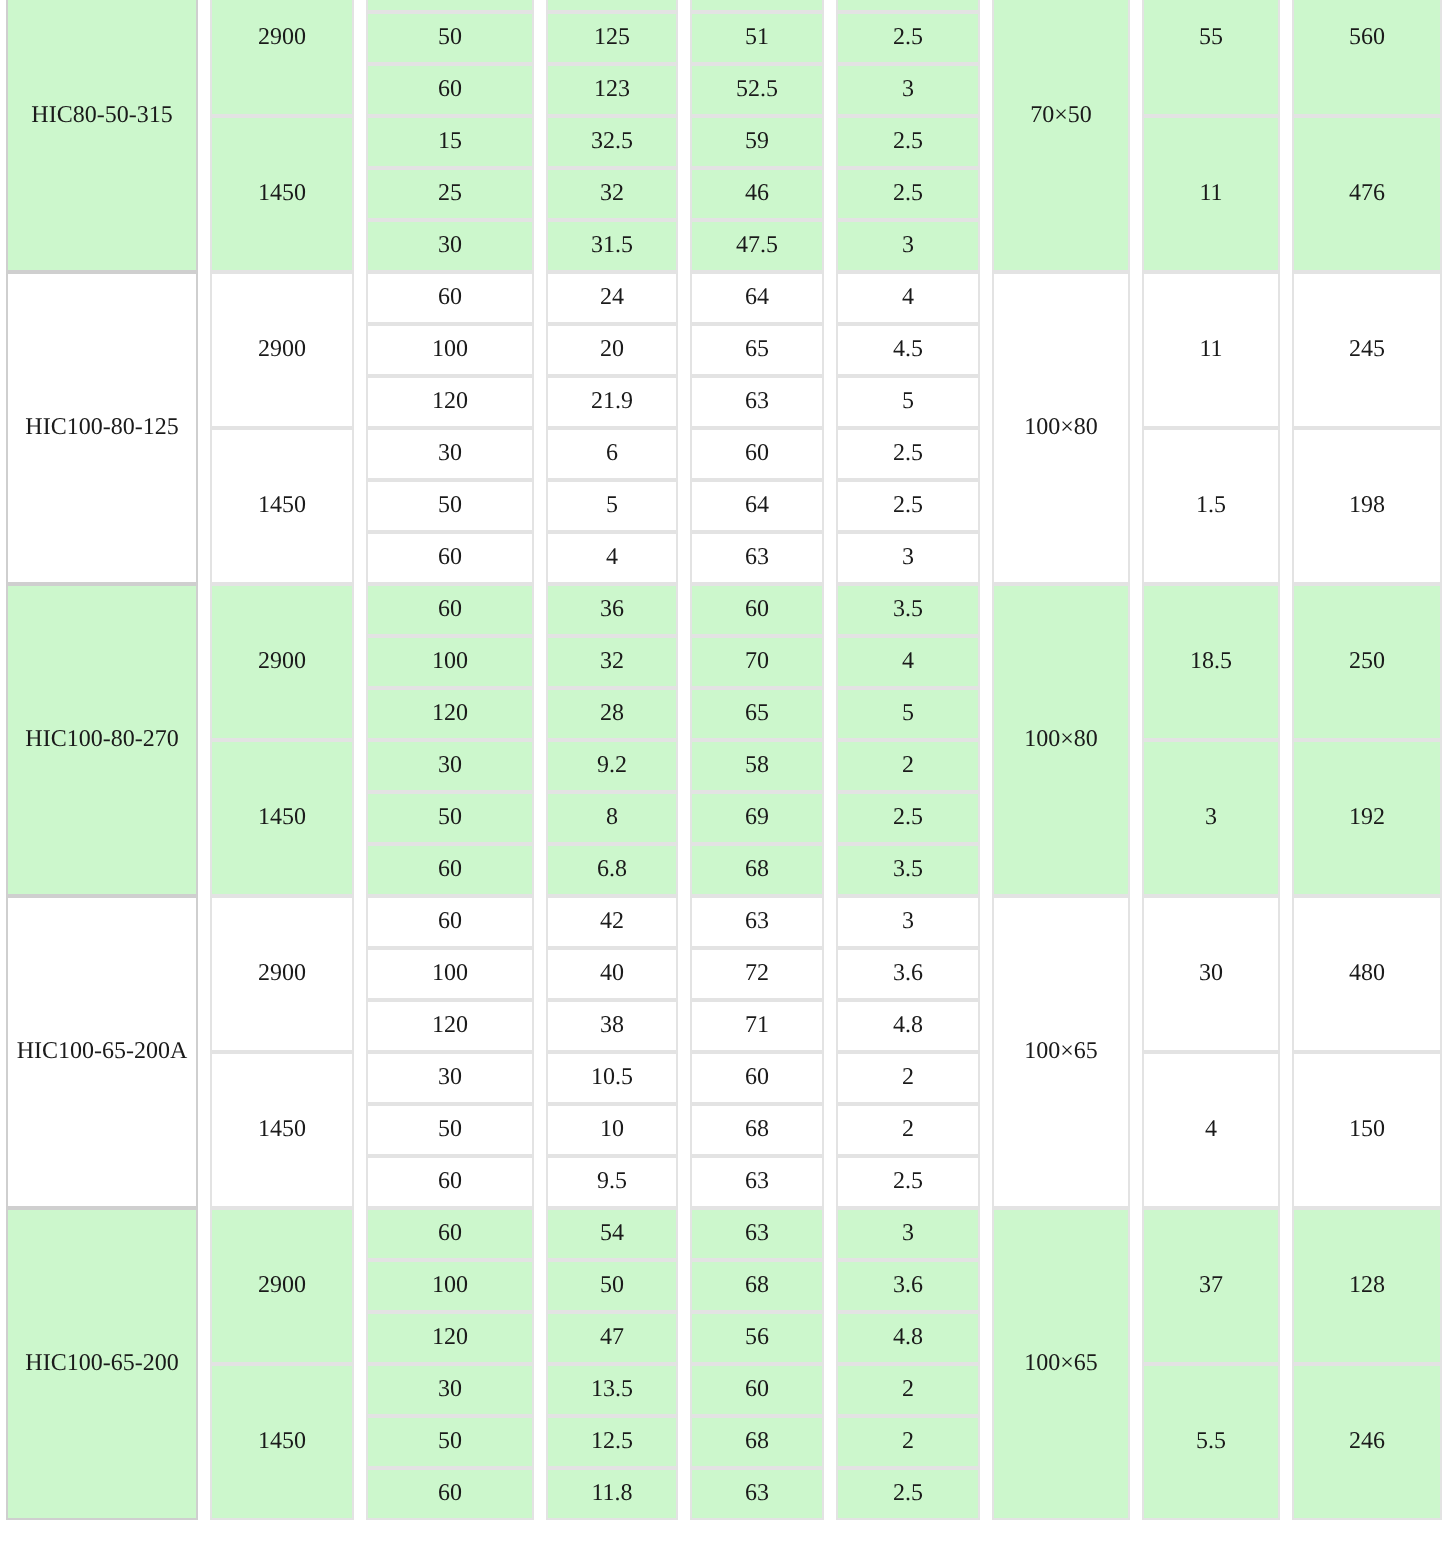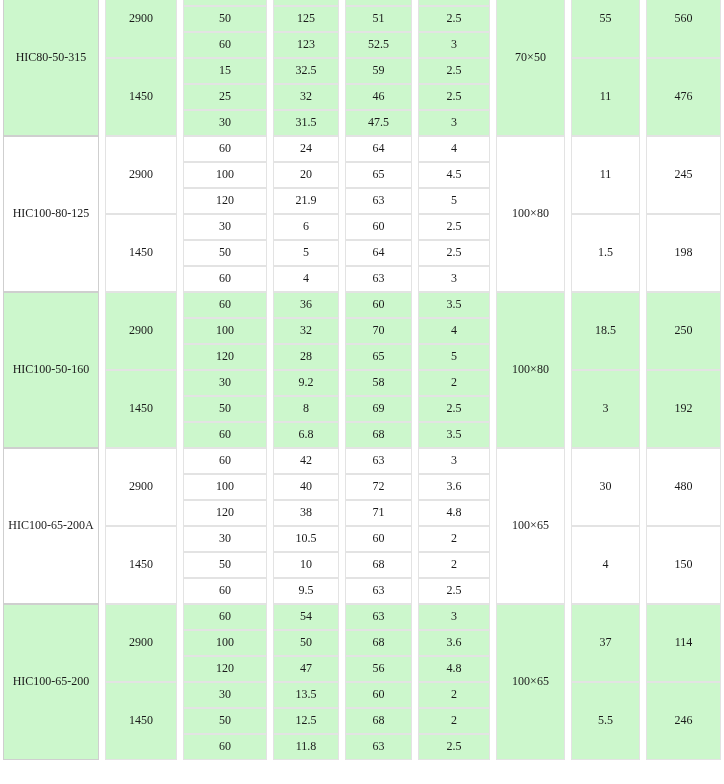--- a/index.html
+++ b/index.html
@@ -422,21 +422,21 @@
         </td>
         <td class="white">
           <span class="cell-inner">
             <span>3</span>
           </span>
         </td>
       </tr>
       <tr>
         <td class="green model span" rowspan="6">
           <span class="cell-inner">
-            <span>HIC100-50-160</span>
+            <span>HIC100-80-270</span>
           </span>
         </td>
         <td class="green span" rowspan="3">
           <span class="cell-inner">
             <span>2900</span>
           </span>
         </td>
         <td class="green">
           <span class="cell-inner">
             <span>60</span>
@@ -806,21 +806,21 @@
             <span>100×65</span>
           </span>
         </td>
         <td class="green span" rowspan="3">
           <span class="cell-inner">
             <span>37</span>
           </span>
         </td>
         <td class="green span" rowspan="3">
           <span class="cell-inner">
-            <span>114</span>
+            <span>128</span>
           </span>
         </td>
       </tr>
       <tr>
         <td class="green">
           <span class="cell-inner">
             <span>100</span>
           </span>
         </td>
         <td class="green">

